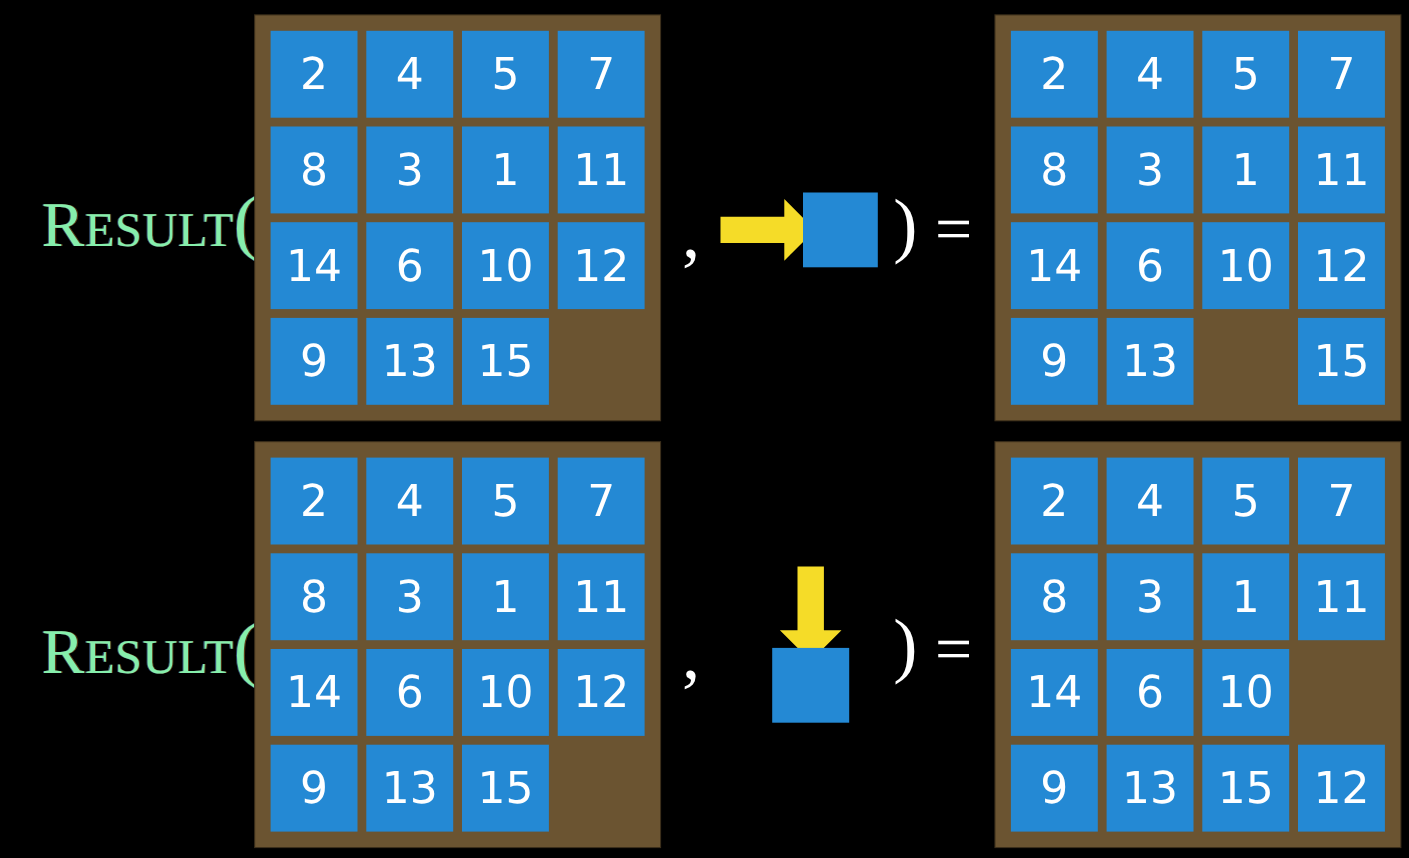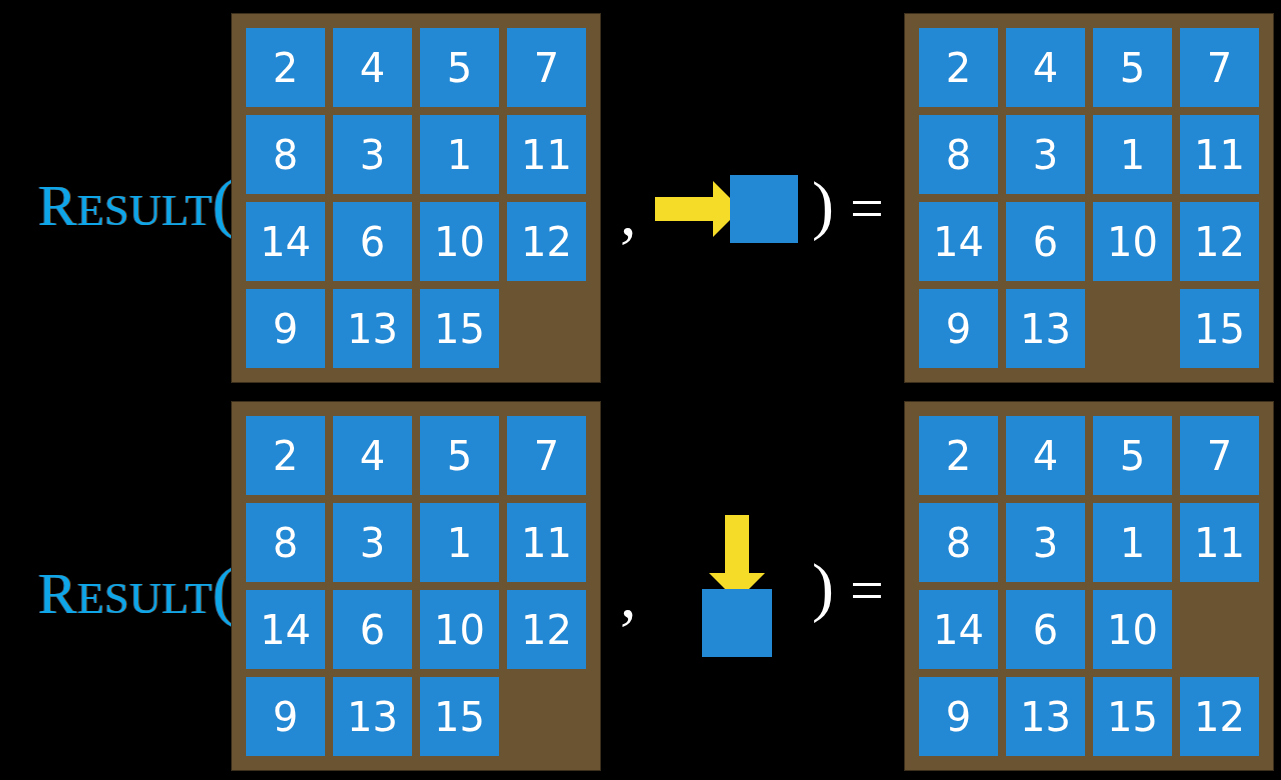--- a/index.html
+++ b/index.html
@@ -19,21 +19,21 @@
     position: absolute;
     left: 0; top: 0;
     width: 1281px;
     height: 780px;
     background: #000000;
   }
 
   
   .result-label {
     position: absolute;
-    color: #0ea5e9;
+    color: #86efac;
     font-family: "Liberation Serif", serif;
     font-weight: 400;
     white-space: nowrap;
     letter-spacing: 0.5px;
     line-height: 1;
     text-shadow: 1px 0 0 rgba(160,110,40,0.55), -1px 0 0 rgba(90,140,200,0.55);
   }
   .result-label .cap {
     font-size: 58px;
   }

